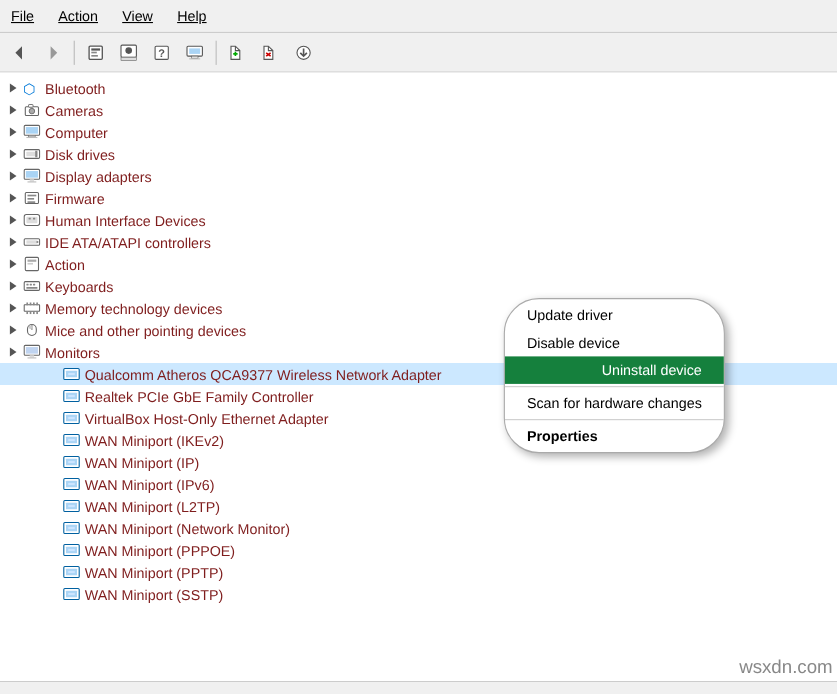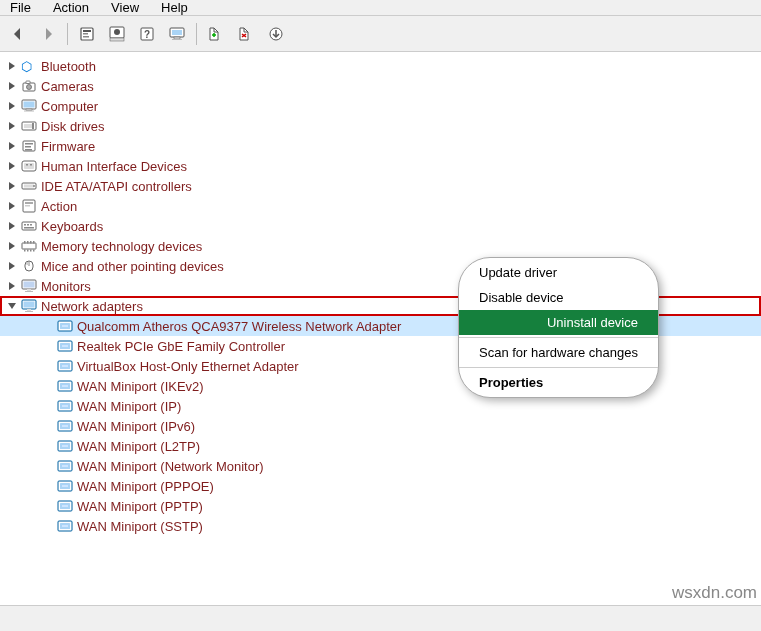--- a/index.html
+++ b/index.html
@@ -14,21 +14,22 @@
     }
 
     
     .menu-bar {
       background: #f0f0f0;
       border-bottom: 1px solid #ccc;
       display: flex;
       align-items: center;
       padding: 2px 4px;
       gap: 10px;
-      height: 16px;
+      height: 30px;
+      text-decoration: underline;
     }
     .menu-item {
       padding: 1px 6px;
       cursor: pointer;
       font-size: 13px;
     }
 
     
     .toolbar {
       background: #f0f0f0;
@@ -315,20 +316,36 @@
           </svg>
         </span>
         <span class="item-icon">
           <svg width="16" height="16" viewBox="0 0 16 16">
             <rect x="1" y="4" width="14" height="8" rx="1" fill="white" stroke="#666" stroke-width="1"></rect>
             <rect x="3" y="6" width="10" height="4" rx="0.5" fill="#ddd"></rect>
             <rect x="11" y="5" width="2" height="6" fill="#888"></rect>
           </svg>
         </span>
         <span class="item-label">Disk drives</span>
+      </div>
+      <div class="tree-item indent-0">
+        <span class="expander">
+          <svg width="10" height="10" viewBox="0 0 10 10">
+            <polygon points="2,1 8,5 2,9" fill="#555"></polygon>
+          </svg>
+        </span>
+        <span class="item-icon">
+          <svg width="16" height="16" viewBox="0 0 16 16">
+            <rect x="1" y="2" width="14" height="9" rx="1" fill="white" stroke="#666" stroke-width="1"></rect>
+            <rect x="2.5" y="3.5" width="11" height="6" fill="#aad4f5"></rect>
+            <rect x="6" y="11" width="4" height="2" fill="#ddd"></rect>
+            <rect x="4" y="13" width="8" height="0.8" fill="#aaa"></rect>
+          </svg>
+        </span>
+        <span class="item-label">Display adapters</span>
       </div>
       <div class="tree-item indent-0">
         <span class="expander">
           <svg width="10" height="10" viewBox="0 0 10 10">
             <polygon points="2,1 8,5 2,9" fill="#555"></polygon>
           </svg>
         </span>
         <span class="item-icon">
           <svg width="16" height="16" viewBox="0 0 16 16">
             <rect x="2" y="3" width="12" height="10" rx="1" fill="white" stroke="#666" stroke-width="1"></rect>
@@ -447,36 +464,20 @@
         <span class="item-icon">
           <svg width="16" height="16" viewBox="0 0 16 16">
             <rect x="1" y="2" width="14" height="9" rx="1" fill="white" stroke="#666" stroke-width="1"></rect>
             <rect x="2.5" y="3.5" width="11" height="6" fill="#c0d4f0"></rect>
             <rect x="6" y="11" width="4" height="2" fill="#ddd"></rect>
             <rect x="4" y="13" width="8" height="0.8" fill="#aaa"></rect>
           </svg>
         </span>
         <span class="item-label">Monitors</span>
       </div>
-      <div class="tree-item indent-0 network-adapters-item">
-        <span class="expander">
-          <svg width="10" height="10" viewBox="0 0 10 10">
-            <polygon points="1,2 9,2 5,8" fill="#555"></polygon>
-          </svg>
-        </span>
-        <span class="item-icon">
-          <svg width="16" height="16" viewBox="0 0 16 16">
-            <rect x="1" y="2" width="14" height="9" rx="1" fill="white" stroke="#0060a0" stroke-width="1"></rect>
-            <rect x="2.5" y="3.5" width="11" height="6" fill="#aad4f5"></rect>
-            <rect x="6" y="11" width="4" height="2" fill="#ddd"></rect>
-            <rect x="4" y="13" width="8" height="0.8" fill="#aaa"></rect>
-          </svg>
-        </span>
-        <span class="item-label">Network adapters</span>
-      </div>
       <div class="tree-item indent-1 selected">
         <span class="expander"></span>
         <span class="item-icon">
           <svg width="16" height="16" viewBox="0 0 16 16">
             <rect x="1" y="3" width="14" height="10" rx="1" fill="white" stroke="#0060a0" stroke-width="1"></rect>
             <rect x="3" y="5" width="10" height="6" rx="0.5" fill="#aad4f5"></rect>
             <rect x="5" y="7" width="6" height="2" fill="#cce4ff"></rect>
           </svg>
         </span>
         <span class="item-label">Qualcomm Atheros QCA9377 Wireless Network Adapter</span>

